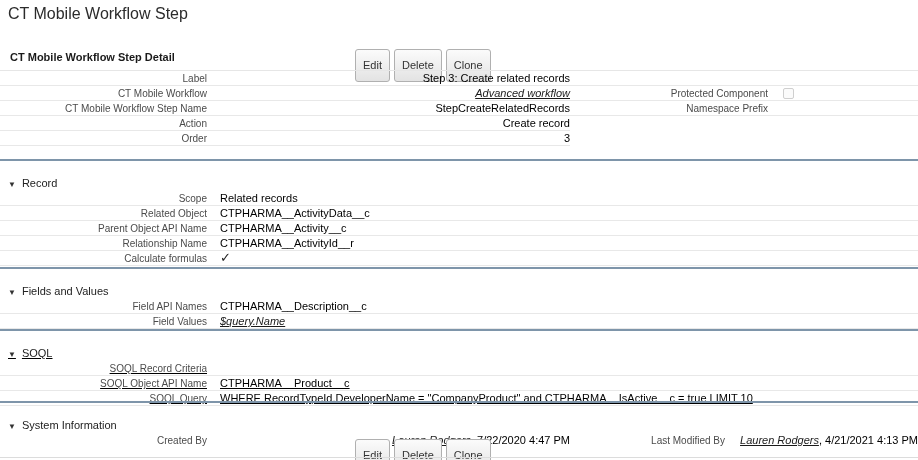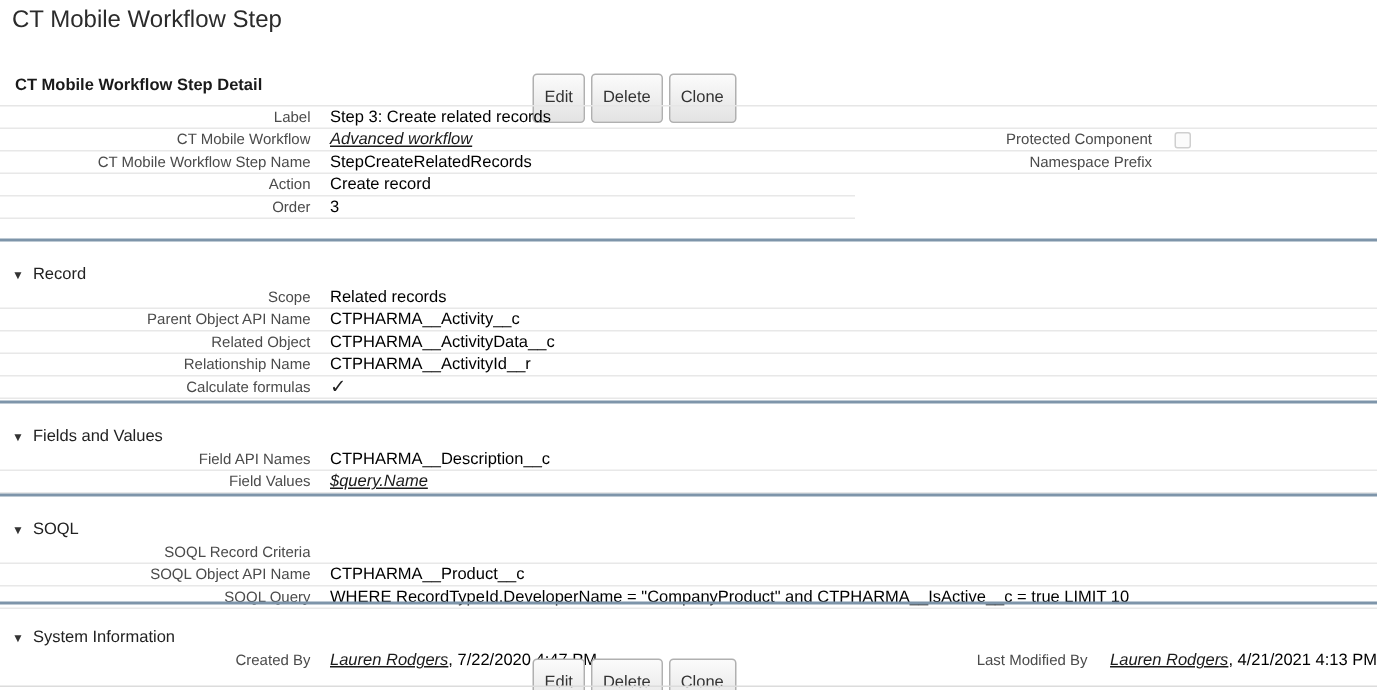--- a/index.html
+++ b/index.html
@@ -16,21 +16,21 @@
   .btn { height:33px; line-height:15px; padding:1px 7px; font-size:11px; color:#333;
          border:1px solid #b0b0b0; border-radius:3px;
          background:linear-gradient(#fbfbfb,#e3e3e3); margin-right:4px; cursor:pointer;
          font-family:"Liberation Sans", sans-serif; }
   .btn-top { top:49px; }
   .btn-bottom { top:439px; }
 
   
   .otable { position:absolute; top:70px; left:0; width:918px; border-top:1px solid #e6e6e6; }
   .orow { display:flex; height:15px; }
-  .ohalf-l { width:570px; display:flex; height:15px; }
+  .ohalf-l { width:570px; display:flex; height:15px;justify-content:space-between; }
   .ohalf-r { width:348px; display:flex; height:15px; }
   .bb { border-bottom:1px solid #e8e8e8; }
 
   .lbl  { width:207px; text-align:right; font-size:10px; color:#4b4b4b; line-height:15px;
           white-space:nowrap; overflow:hidden; }
   .val  { padding-left:13px; font-size:11px; color:#000; line-height:15px; white-space:nowrap; }
   .rlbl { width:198px; text-align:right; font-size:10px; color:#4b4b4b; line-height:15px; white-space:nowrap; }
   .rval { padding-left:15px; font-size:11px; color:#000; line-height:15px; white-space:nowrap; }
 
   .lnk { text-decoration:underline; color:#1a1a1a; cursor:pointer;font-style:italic; }
@@ -40,21 +40,21 @@
   .checkmark { font-size:13px; color:#222; line-height:14px; }
 
   
   .section { position:absolute; left:0; width:918px; border-top:2px solid #7e95aa; }
   .sec-h { height:16px; line-height:16px; padding-left:8px; font-size:11px; color:#222;margin-top:14px; }
   .tri { font-size:8px; color:#333; margin-right:6px; cursor:pointer; }
   .srow { display:flex; height:15px; border-bottom:1px solid #e8e8e8; }
 
   .sec-record { top:159px; }
   .sec-fields { top:267px; }
-  .sec-soql   { top:329px; }
+  .sec-soql   { top:329px;text-decoration:underline; }
   .sec-sys    { top:401px; }
 
   .bottom-line { position:absolute; top:457px; left:0; width:918px; border-top:1px solid #dcdcdc; }
 </style>
 </head>
 <body>
 
 <div class="wrap">
 
   <div class="page-title">CT Mobile Workflow Step</div>
@@ -116,26 +116,26 @@
 
   <div class="section sec-record">
     <div class="sec-h">
       <span class="tri">▼</span><span>Record</span>
     </div>
     <div class="srow">
       <div class="lbl">Scope</div>
       <div class="val">Related records</div>
     </div>
     <div class="srow">
+      <div class="lbl">Related Object</div>
+      <div class="val">CTPHARMA__ActivityData__c</div>
+    </div>
+    <div class="srow">
       <div class="lbl">Parent Object API Name</div>
       <div class="val">CTPHARMA__Activity__c</div>
-    </div>
-    <div class="srow">
-      <div class="lbl">Related Object</div>
-      <div class="val">CTPHARMA__ActivityData__c</div>
     </div>
     <div class="srow">
       <div class="lbl">Relationship Name</div>
       <div class="val">CTPHARMA__ActivityId__r</div>
     </div>
     <div class="srow">
       <div class="lbl">Calculate formulas</div>
       <div class="val"><span class="checkmark">✓</span></div>
     </div>
   </div>

